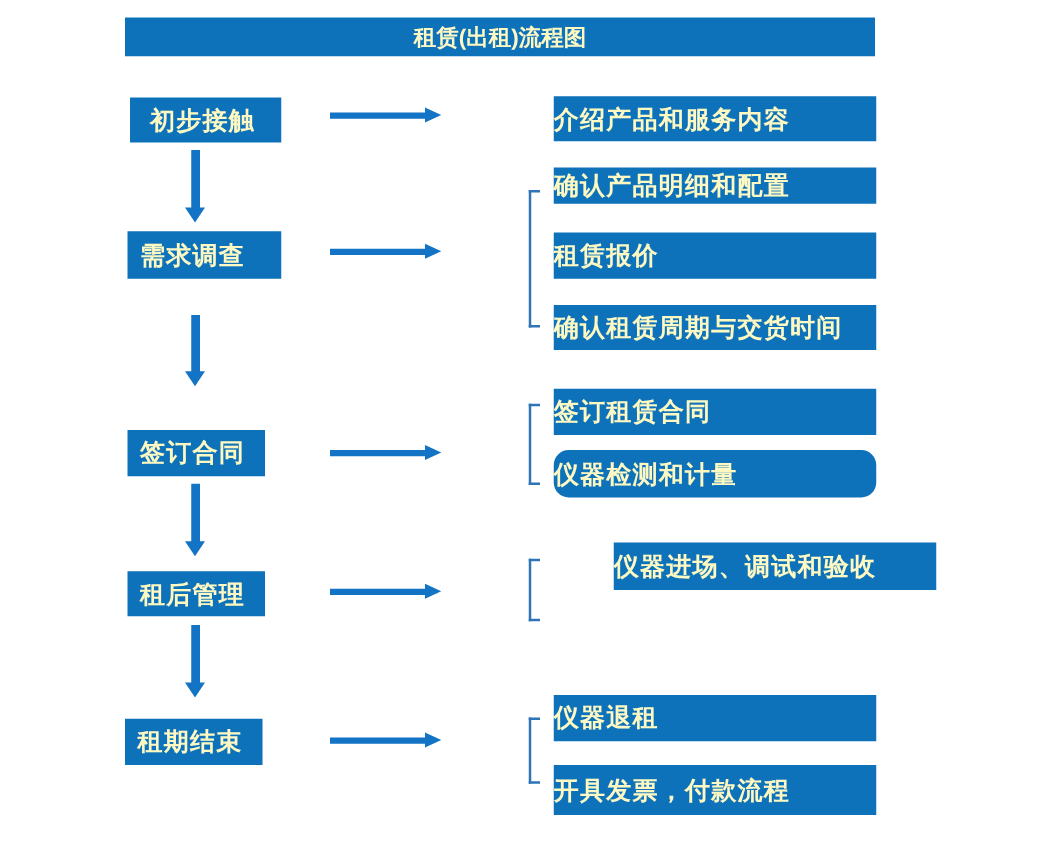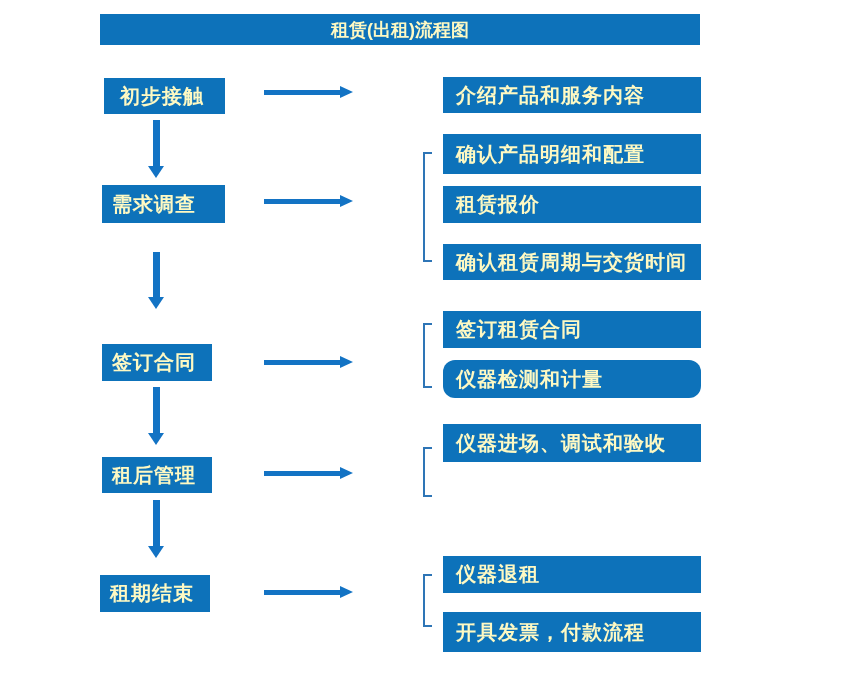--- a/index.html
+++ b/index.html
@@ -26,21 +26,20 @@
     font-size: 18px;
   }
   .stage-box {
     font-size: 20px;
     padding-left: 10px;
     letter-spacing: 1px;
   }
   .detail-box {
     left: 443px; width: 258px;
     font-size: 20px;
-    padding-left: 13px;
     letter-spacing: 1px;
   }
   
   .harrow { position: absolute; width: 89px; height: 12px; }
   .harrow .shaft {
     position: absolute; left: 0; top: 4px; width: 77px; height: 5px;
     background: #1373c4;
   }
   .harrow .head {
     position: absolute; right: 0; top: 0; width: 0; height: 0;
@@ -87,21 +86,21 @@
     <div class="shaft"></div>
       <div class="head"></div>
   </div>
 
   <div class="box stage-box" style="left:102px; top:185px; width:123px; height:38px;">需求调查</div>
   <div class="harrow" style="left:264px; top:195px;">
     <div class="shaft"></div>
       <div class="head"></div>
   </div>
   <div class="bracket" style="top:152px; height:110px;"></div>
-  <div class="box detail-box" style="top:134px; height:40px;font-family:Liberation Serif, serif;">确认产品明细和配置</div>
+  <div class="box detail-box" style="top:134px; height:29px;font-family:Liberation Serif, serif;">确认产品明细和配置</div>
   <div class="box detail-box" style="top:186px; height:37px;">租赁报价</div>
   <div class="box detail-box" style="top:244px; height:36px;text-align:right;">确认租赁周期与交货时间</div>
 
   <div class="varrow" style="left:148px; top:252px; height:57px;">
     <div class="shaft"></div>
       <div class="head"></div>
   </div>
 
   <div class="box stage-box" style="left:102px; top:344px; width:110px; height:37px;">签订合同</div>
   <div class="harrow" style="left:264px; top:356px;">
@@ -116,21 +115,21 @@
     <div class="shaft"></div>
       <div class="head"></div>
   </div>
 
   <div class="box stage-box" style="left:102px; top:457px; width:110px; height:36px;">租后管理</div>
   <div class="harrow" style="left:264px; top:467px;">
     <div class="shaft"></div>
       <div class="head"></div>
   </div>
   <div class="bracket" style="top:447px; height:50px;"></div>
-  <div class="box detail-box" style="top:424px; height:38px;">仪器进场、调试和验收</div>
+  <div class="box detail-box" style="top:434px; height:38px;margin-left:48px;">仪器进场、调试和验收</div>
 
   <div class="varrow" style="left:148px; top:500px; height:58px;">
     <div class="shaft"></div>
       <div class="head"></div>
   </div>
 
   <div class="box stage-box" style="left:100px; top:575px; width:110px; height:37px;">租期结束</div>
   <div class="harrow" style="left:264px; top:586px;">
     <div class="shaft"></div>
       <div class="head"></div>

